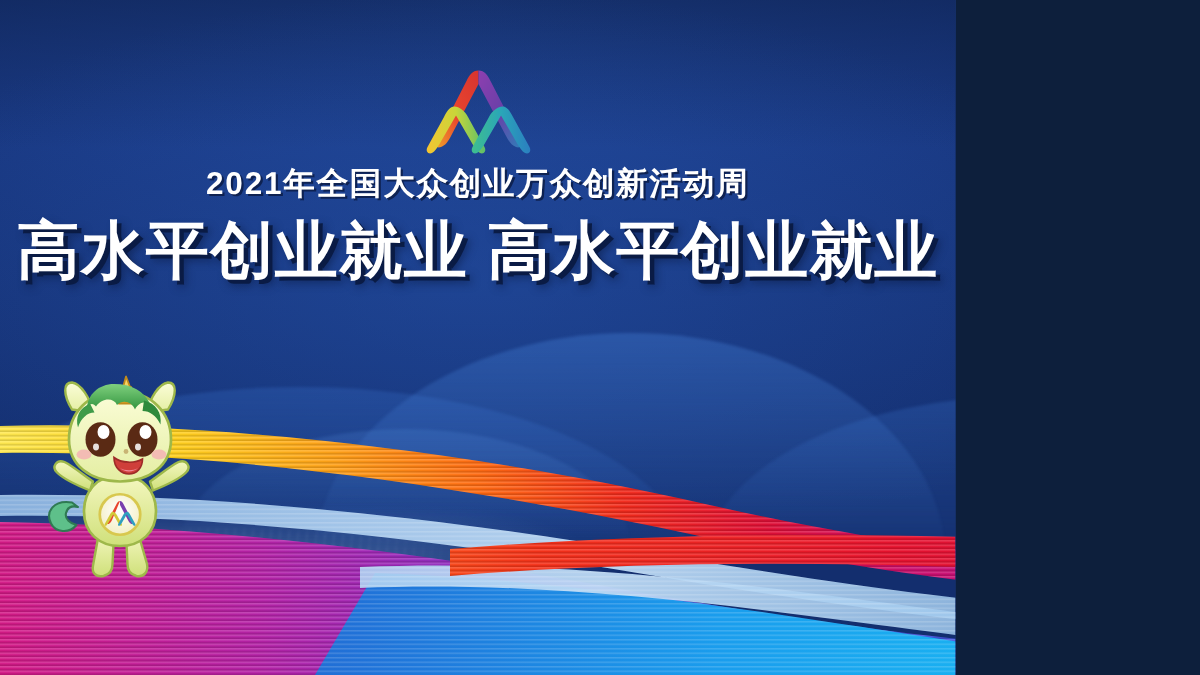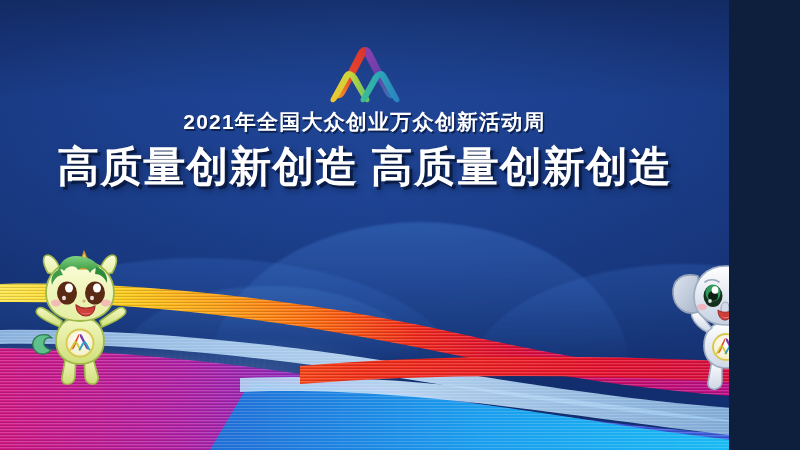--- a/index.html
+++ b/index.html
@@ -7,21 +7,21 @@
     margin: 0;
     padding: 0;
     background: #0d1f3c;
   }
   body {
     font-family: "Liberation Sans", "DejaVu Sans", sans-serif;
   }
 
   .banner {
     position: relative;
-    width: 729px;
+    width: 637px;
     height: 450px;
     overflow: hidden;
     background: #1a3a85;
     user-select: none;
   }
 
   
   .bg-base {
     position: absolute;
     inset: 0;
@@ -313,21 +313,21 @@
 
       <path d="M26 30 C23 30 21 33 19 37 L8 57 C6.5 60 8.5 62 11 61 C13 60 14.5 57.5 16 55 L27 36 L38 55
                C39.5 57.5 41 60 43 61 C45.5 62 47.5 60 46 57 L35 37 C33 33 29 30 26 30 Z" fill="url(#lgLow1)"></path>
 
       <path d="M58 30 C55 30 51 33 49 37 L38 57 C36.5 60 38.5 62 41 61 C43 60 44.5 57.5 46 55 L57 36 L68 55
                C69.5 57.5 71 60 73 61 C75.5 62 77.5 60 76 57 L65 37 C63 33 61 30 58 30 Z" fill="url(#lgLow2)"></path>
     </svg>
   </div>
 
   <div class="eyebrow">2021年全国大众创业万众创新活动周</div>
-  <div class="headline">高质量创新创造 高质量创新创造</div>
+  <div class="headline">高水平创业就业 高水平创业就业</div>
 
   <div class="mascot mascot-left">
     <svg viewBox="0 0 132 145" xmlns="http://www.w3.org/2000/svg">
       <defs>
         <linearGradient id="uBody" x1="0" y1="0" x2="0" y2="1">
           <stop offset="0" stop-color="#f4f7c0"></stop>
           <stop offset="1" stop-color="#cfe07a"></stop>
         </linearGradient>
         <linearGradient id="uHead" x1="0" y1="0" x2="0" y2="1">
           <stop offset="0" stop-color="#fbfdd8"></stop>

